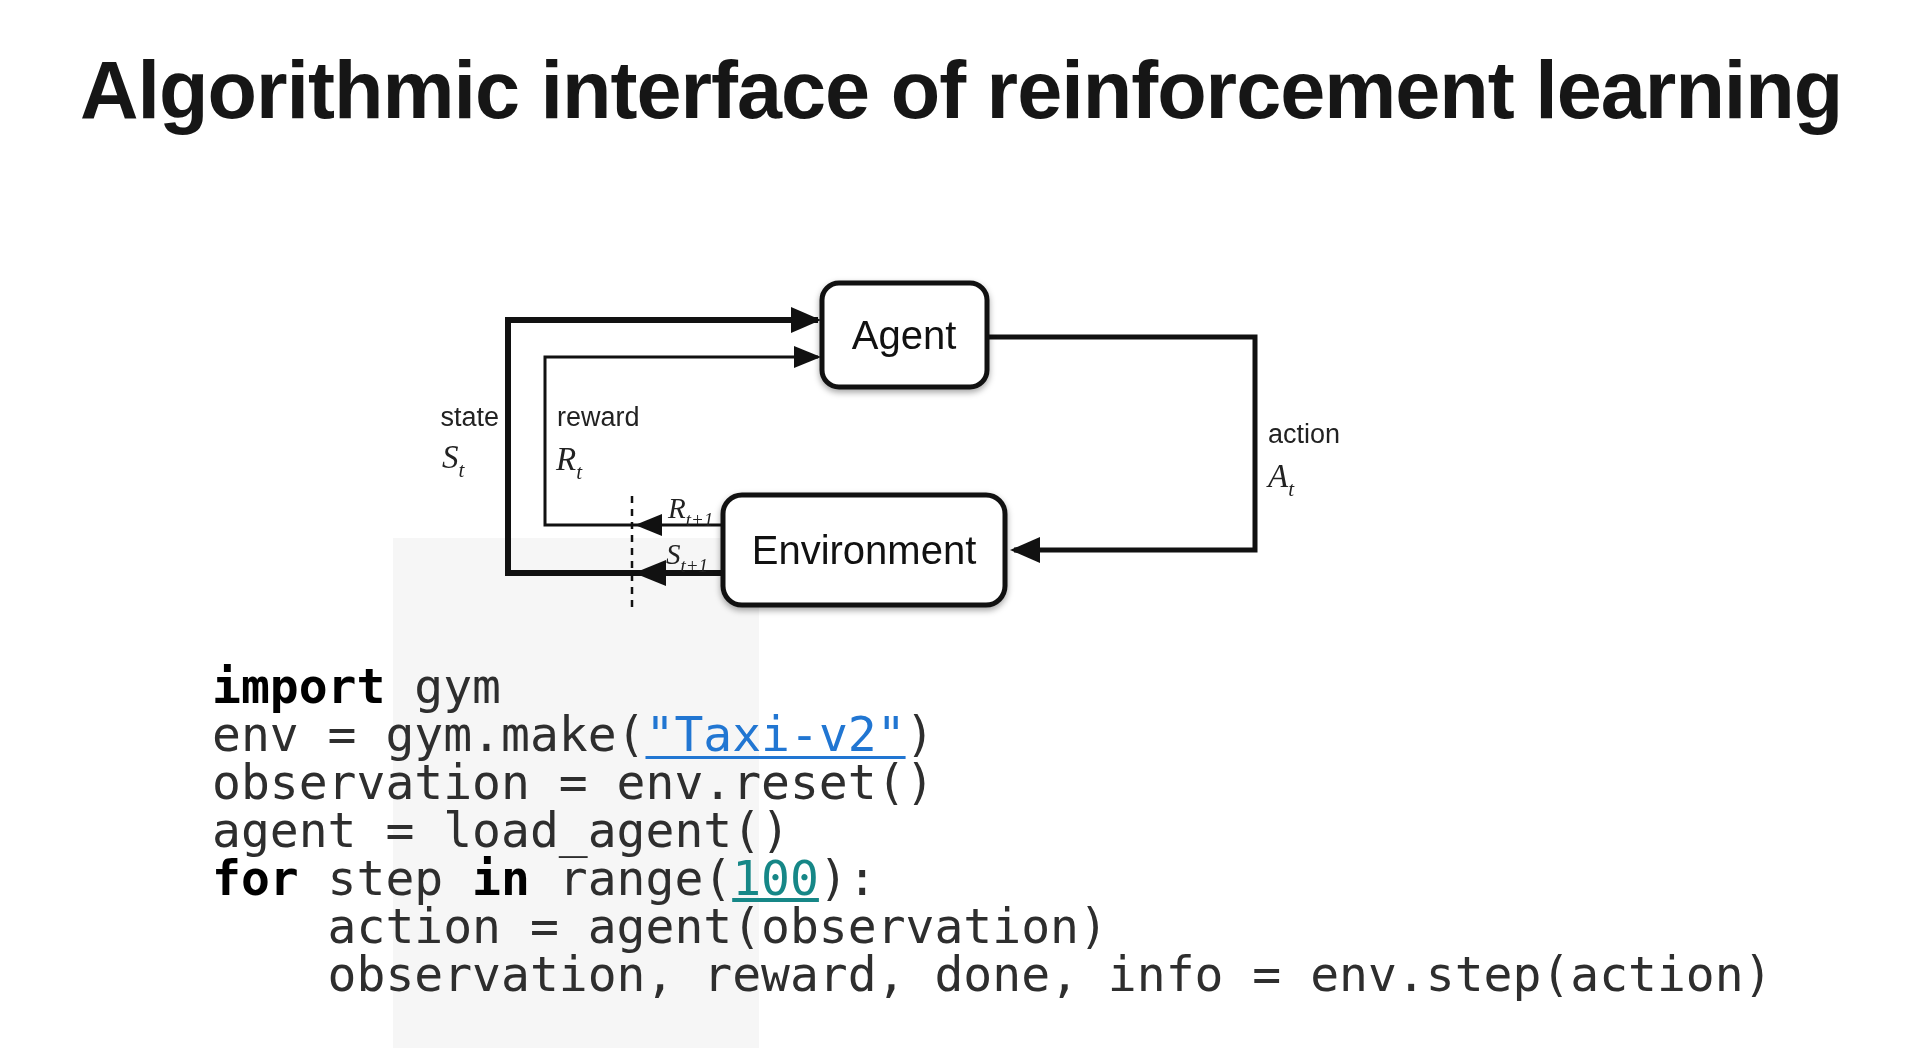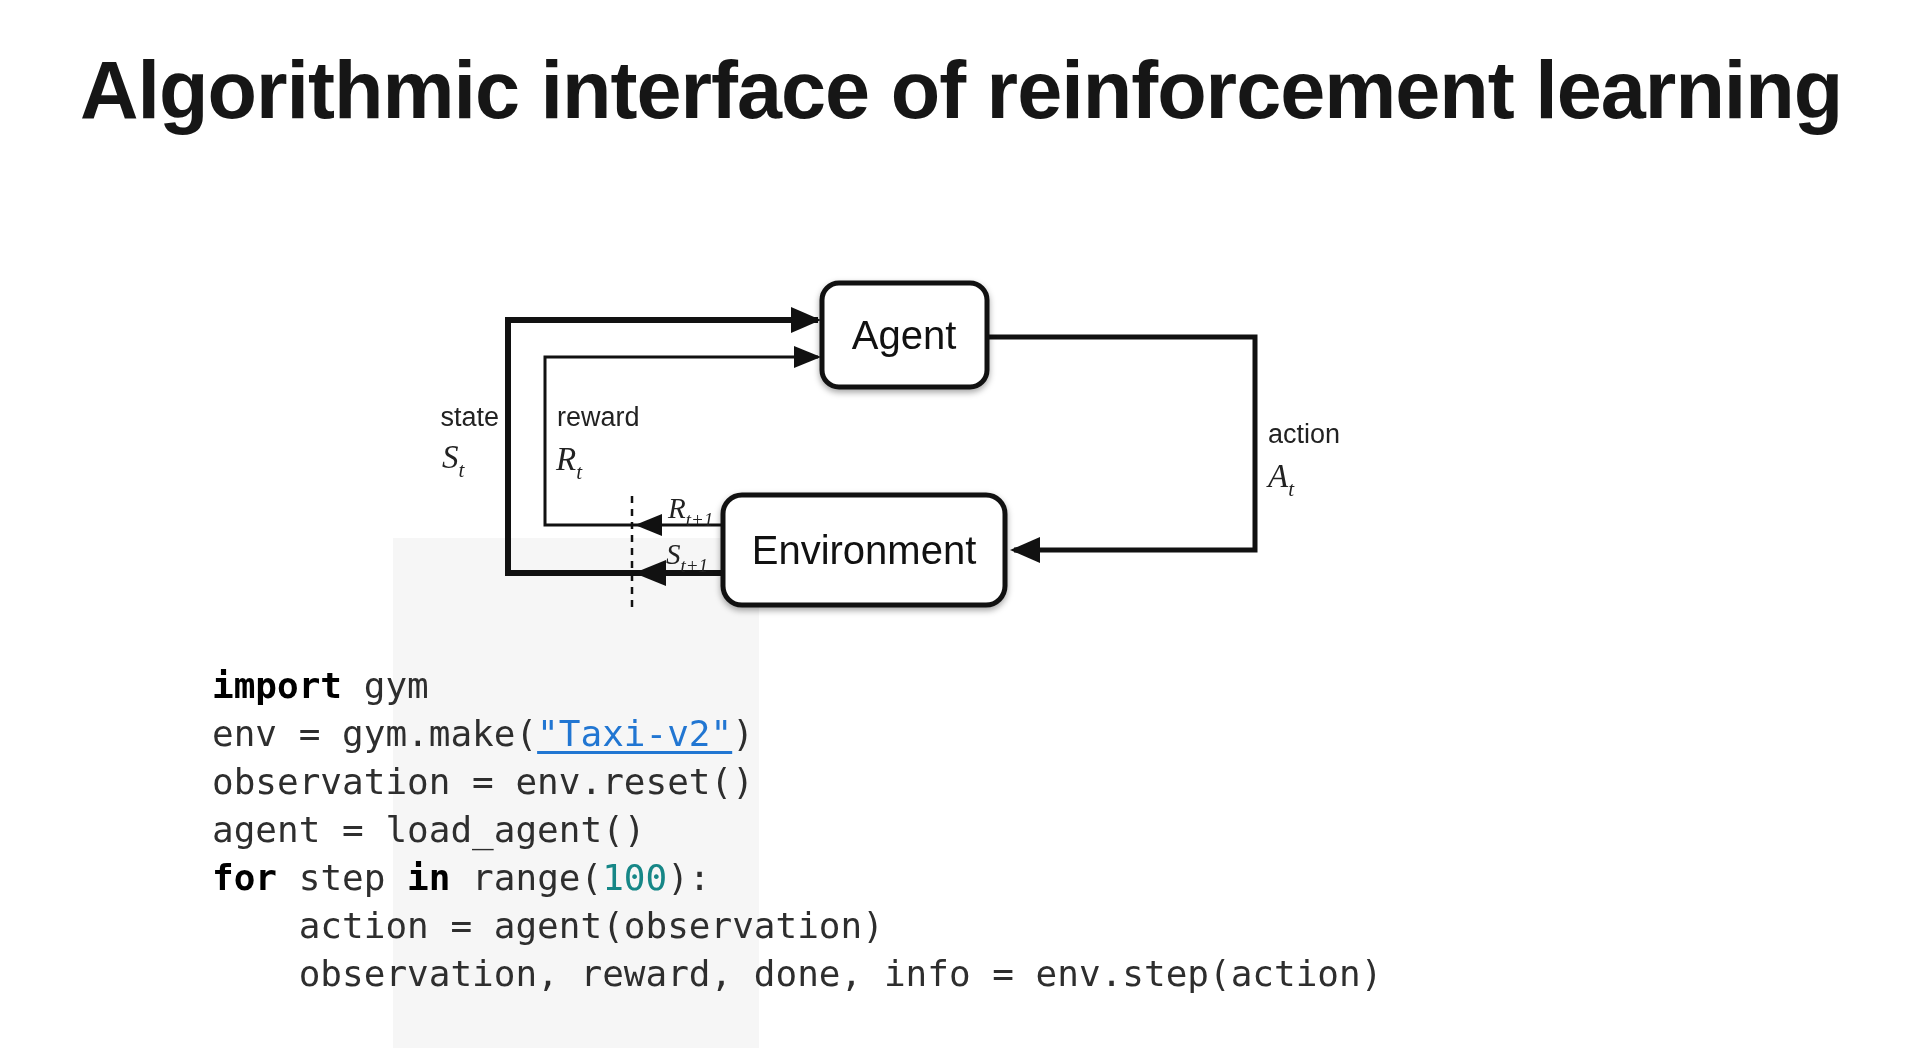--- a/index.html
+++ b/index.html
@@ -20,26 +20,26 @@
   .box-rect{fill:#ffffff;stroke:#111111;}
   .diag-word{font-family:"Liberation Sans",sans-serif;font-size:27px;fill:#222222;}
   .box-label{font-family:"Liberation Sans",sans-serif;font-size:40px;fill:#111111;}
   .math{font-family:"Liberation Serif",serif;font-style:italic;font-size:33px;fill:#222222;}
   .math-sub{font-size:21px;}
   .math-small{font-family:"Liberation Serif",serif;font-style:italic;font-size:29px;fill:#222222;}
   .math-small-sub{font-size:19px;}
   .code-block{
     position:absolute;left:212px;top:662px;z-index:2;
     font-family:"DejaVu Sans Mono","Liberation Mono",monospace;
-    font-size:36px;line-height:48px;color:var(--code-color,#2e2e2e);
+    font-size:48px;line-height:48px;color:var(--code-color,#2e2e2e);
     white-space:pre;
   }
   .tok-kw{font-weight:bold;color:var(--kw-color,#000);}
   .tok-link{color:var(--link-color,#2176d2);text-decoration:underline;text-decoration-thickness:3px;text-underline-offset:5px;}
-  .tok-num{color:var(--num-color,#168787);}
+  .tok-num{color:var(--num-color,#168787);text-decoration:underline;}
 </style>
 </head>
 <body style="--code-color: #2e2e2e; --kw-color: #000000; --link-color: #2176d2; --num-color: #168787;">
 
 <div class="code-backdrop"></div>
 
 <div class="slide-title">Algorithmic interface of reinforcement learning</div>
 
 <svg class="diagram" width="1920" height="1048" viewBox="0 0 1920 1048">
 

